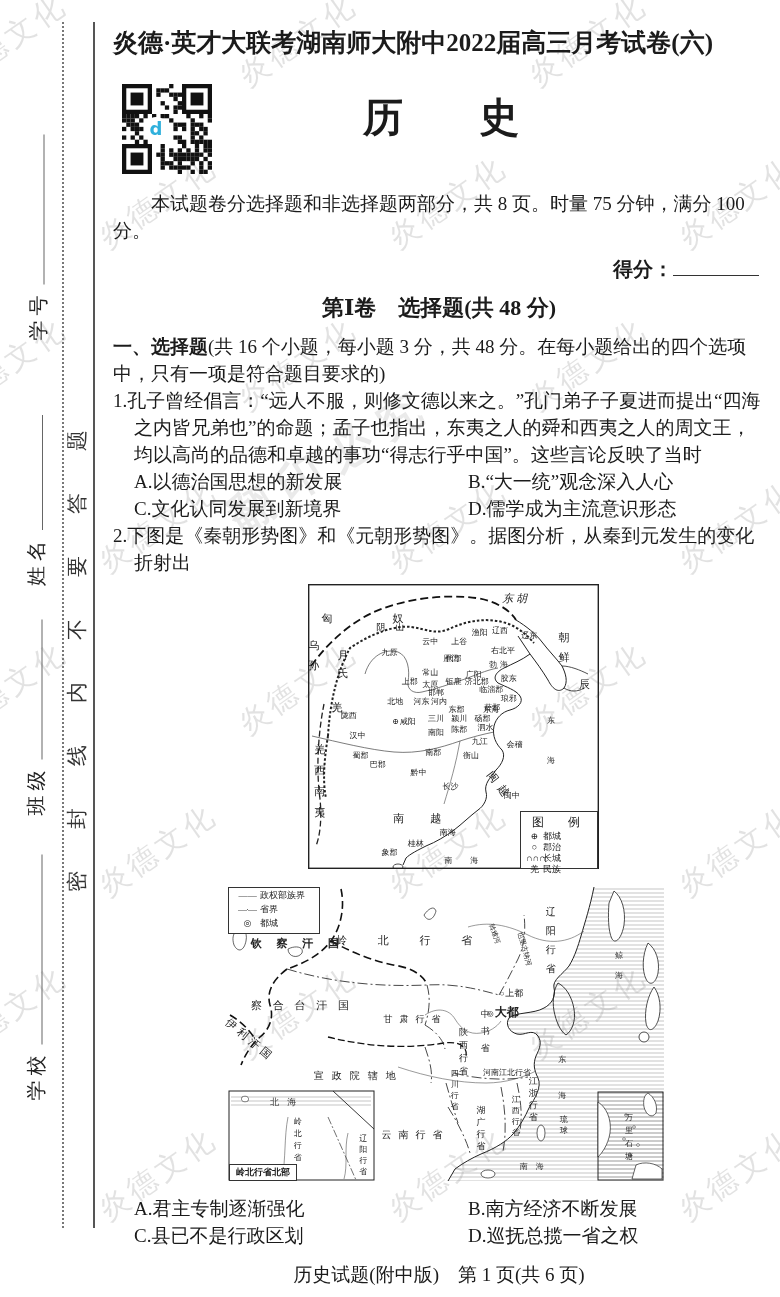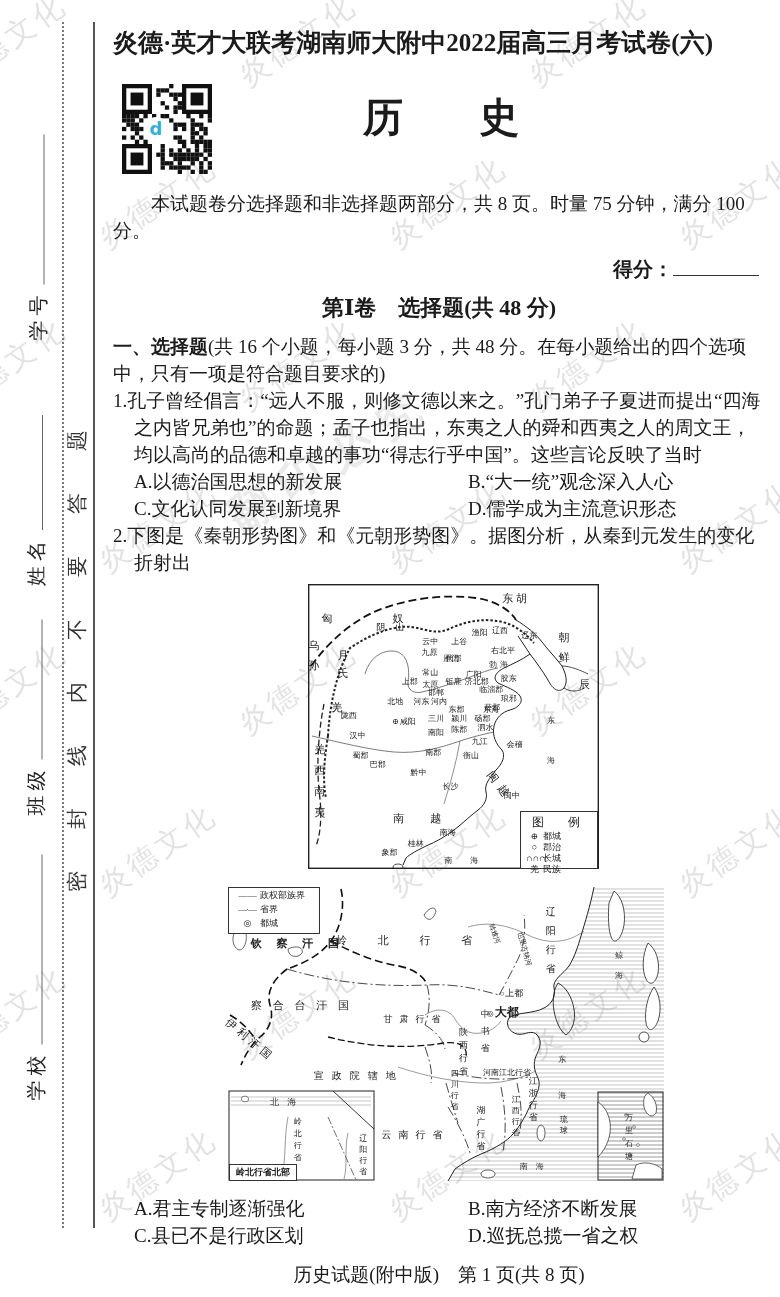--- a/index.html
+++ b/index.html
@@ -290,28 +290,28 @@
         </div>
         <div class="lr">
           <span class="sym">∩∩∩</span>
           <span class="lab">长城</span>
         </div>
         <div class="lr">
           <span class="sym">羌</span>
           <span class="lab">民族</span>
         </div>
       </div>
-  <span class="ml big" style="left: 71%; top: 5%; transform: translate(-50%, -50%);">东 胡</span>
+  <span class="ml big" style="left: 71%; top: 5%; transform: translate(-50%, -50%); font-style: italic;">东 胡</span>
       <span class="ml big" style="left: 29%; top: 12%; letter-spacing: 60px; transform: translate(-50%, -50%);">匈奴</span>
       <span class="ml " style="left: 30%; top: 15%; font-size: 9px; letter-spacing: 10px; transform: translate(-50%, -50%);">阴山</span>
       <span class="ml v big" style="line-height: 20px; left: 2%; top: 25%; transform: translate(-50%, -50%);">乌<br>孙</span>
       <span class="ml v big" style="line-height: 18px; left: 12%; top: 28%; transform: translate(-50%, -50%);">月<br>氏</span>
       <span class="ml v big" style="line-height: 20px; left: 88%; top: 22%; transform: translate(-50%, -50%);">朝<br>鲜</span>
       <span class="ml big" style="left: 95%; top: 35%; transform: translate(-50%, -50%);">辰</span>
-      <span class="ml " style="left: 28%; top: 24%; transform: translate(-50%, -50%); margin-left: 40px;">九原</span>
+      <span class="ml " style="left: 28%; top: 24%; transform: translate(-50%, -50%);">九原</span>
       <span class="ml " style="left: 42%; top: 20%; transform: translate(-50%, -50%);">云中</span>
       <span class="ml " style="left: 59%; top: 17%; transform: translate(-50%, -50%);">渔阳</span>
       <span class="ml " style="left: 66%; top: 16%; transform: translate(-50%, -50%);">辽西</span>
       <span class="ml " style="left: 76%; top: 18%; transform: translate(-50%, -50%);">辽东</span>
       <span class="ml " style="left: 52%; top: 20%; transform: translate(-50%, -50%);">上谷</span>
       <span class="ml " style="left: 57%; top: 23%; transform: translate(-50%, -50%); margin-top: 24px;">广阳</span>
       <span class="ml " style="left: 67%; top: 23%; transform: translate(-50%, -50%);">右北平</span>
       <span class="ml sea" style="left: 66%; top: 28%; transform: translate(-50%, -50%);">勃海</span>
       <span class="ml " style="left: 41%; top: 26%; transform: translate(-50%, -50%); margin-left: 24px;">雁门</span>
       <span class="ml " style="left: 50%; top: 26%; transform: translate(-50%, -50%);">代郡</span>
@@ -464,14 +464,14 @@
 
   <div class="opts" style="margin-top:14px">
     <div class="o1"><span>A.</span><span>君主专制逐渐强化</span></div>
     <div class="o2"><span>B.</span><span>南方经济不断发展</span></div>
   </div>
   <div class="opts">
     <div class="o1"><span>C.</span><span>县已不是行政区划</span></div>
     <div class="o2"><span>D.</span><span>巡抚总揽一省之权</span></div>
   </div>
 
-  <div class="footer">历史试题(附中版)　第 1 页(共 8 页)</div>
+  <div class="footer">历史试题(附中版)　第 1 页(共 6 页)</div>
 </div>
 
 </body></html>

